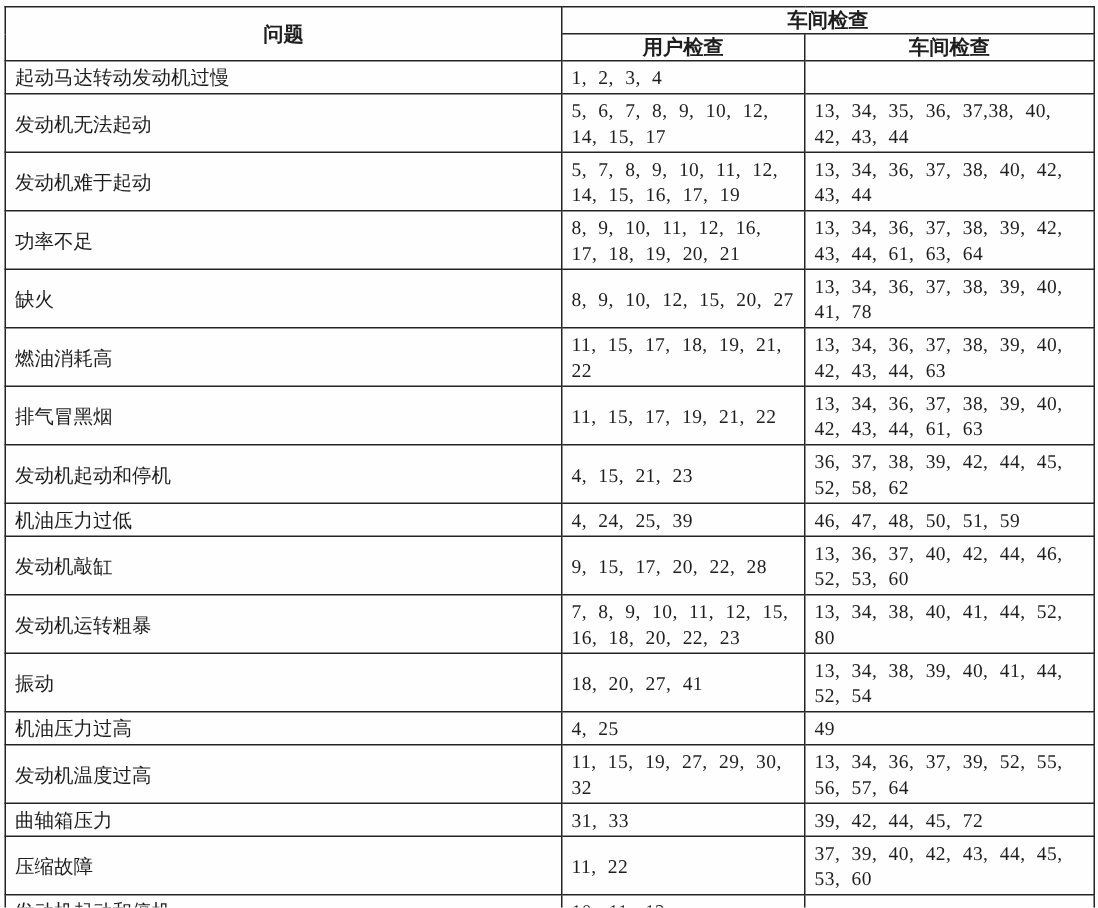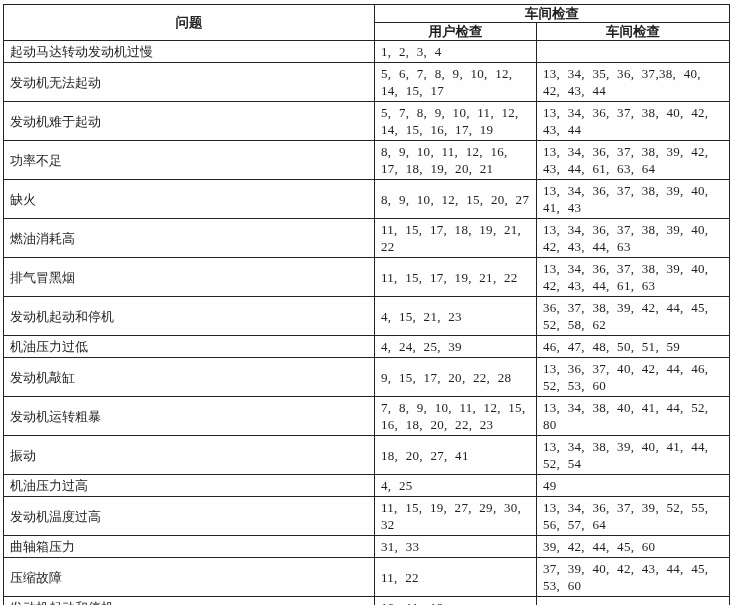--- a/index.html
+++ b/index.html
@@ -85,21 +85,21 @@
     <td class="num-cell">13, 34, 36, 37, 38, 40, 42, 43, 44</td>
   </tr>
         <tr>
     <td class="problem-cell">功率不足</td>
     <td class="num-cell">8, 9, 10, 11, 12, 16, 17, 18, 19, 20, 21</td>
     <td class="num-cell">13, 34, 36, 37, 38, 39, 42, 43, 44, 61, 63, 64</td>
   </tr>
         <tr>
     <td class="problem-cell">缺火</td>
     <td class="num-cell">8, 9, 10, 12, 15, 20, 27</td>
-    <td class="num-cell">13, 34, 36, 37, 38, 39, 40, 41, 43</td>
+    <td class="num-cell">13, 34, 36, 37, 38, 39, 40, 41, 78</td>
   </tr>
         <tr>
     <td class="problem-cell">燃油消耗高</td>
     <td class="num-cell">11, 15, 17, 18, 19, 21, 22</td>
     <td class="num-cell">13, 34, 36, 37, 38, 39, 40, 42, 43, 44, 63</td>
   </tr>
         <tr>
     <td class="problem-cell">排气冒黑烟</td>
     <td class="num-cell">11, 15, 17, 19, 21, 22</td>
     <td class="num-cell">13, 34, 36, 37, 38, 39, 40, 42, 43, 44, 61, 63</td>
@@ -135,21 +135,21 @@
     <td class="num-cell">49</td>
   </tr>
         <tr>
     <td class="problem-cell">发动机温度过高</td>
     <td class="num-cell">11, 15, 19, 27, 29, 30, 32</td>
     <td class="num-cell">13, 34, 36, 37, 39, 52, 55, 56, 57, 64</td>
   </tr>
         <tr>
     <td class="problem-cell">曲轴箱压力</td>
     <td class="num-cell">31, 33</td>
-    <td class="num-cell">39, 42, 44, 45, 60</td>
+    <td class="num-cell">39, 42, 44, 45, 72</td>
   </tr>
         <tr>
     <td class="problem-cell">压缩故障</td>
     <td class="num-cell">11, 22</td>
     <td class="num-cell">37, 39, 40, 42, 43, 44, 45, 53, 60</td>
   </tr>
         <tr>
     <td class="problem-cell">发动机起动和停机</td>
     <td class="num-cell">10, 11, 12</td>
     <td class="num-cell"></td>

